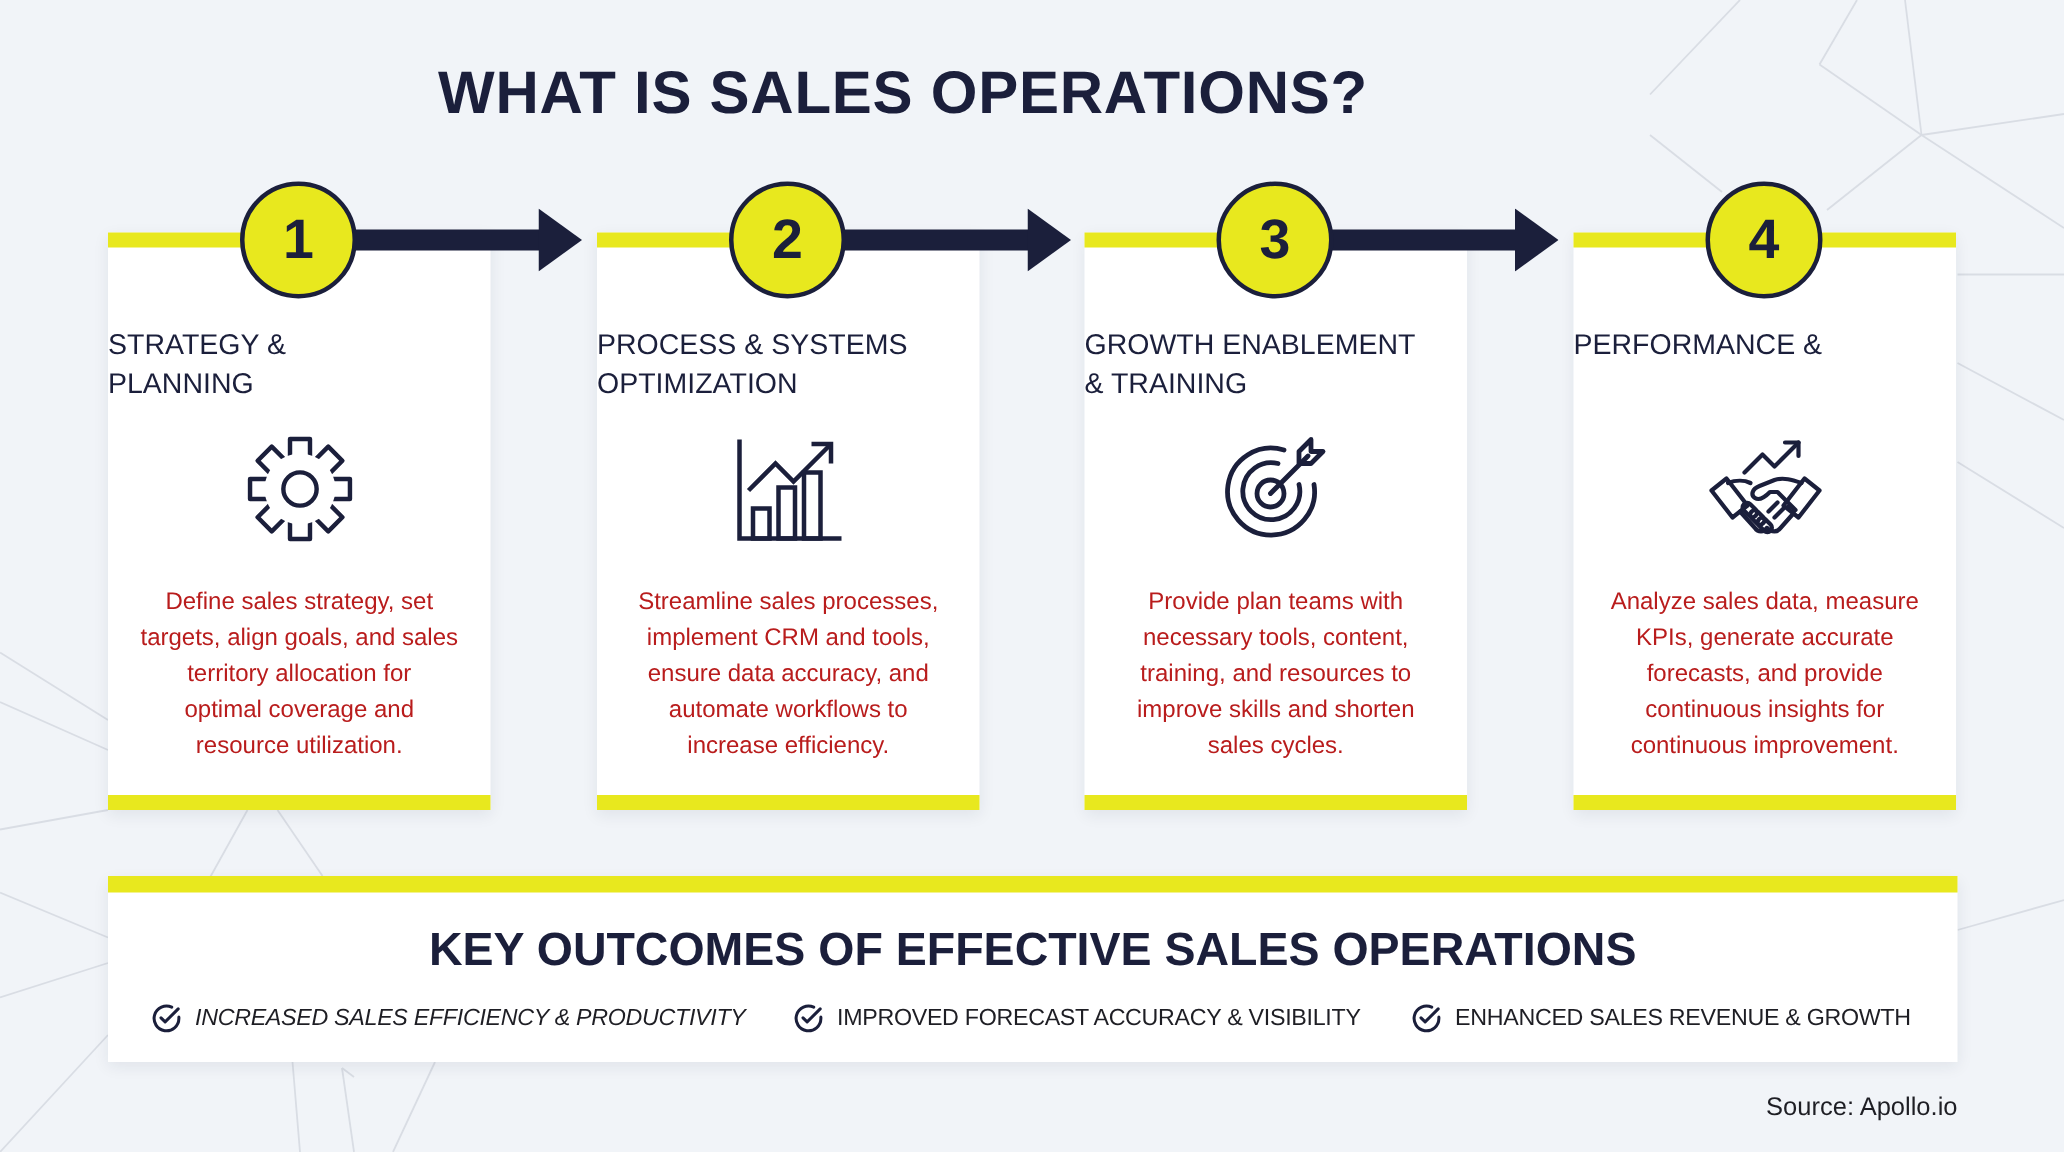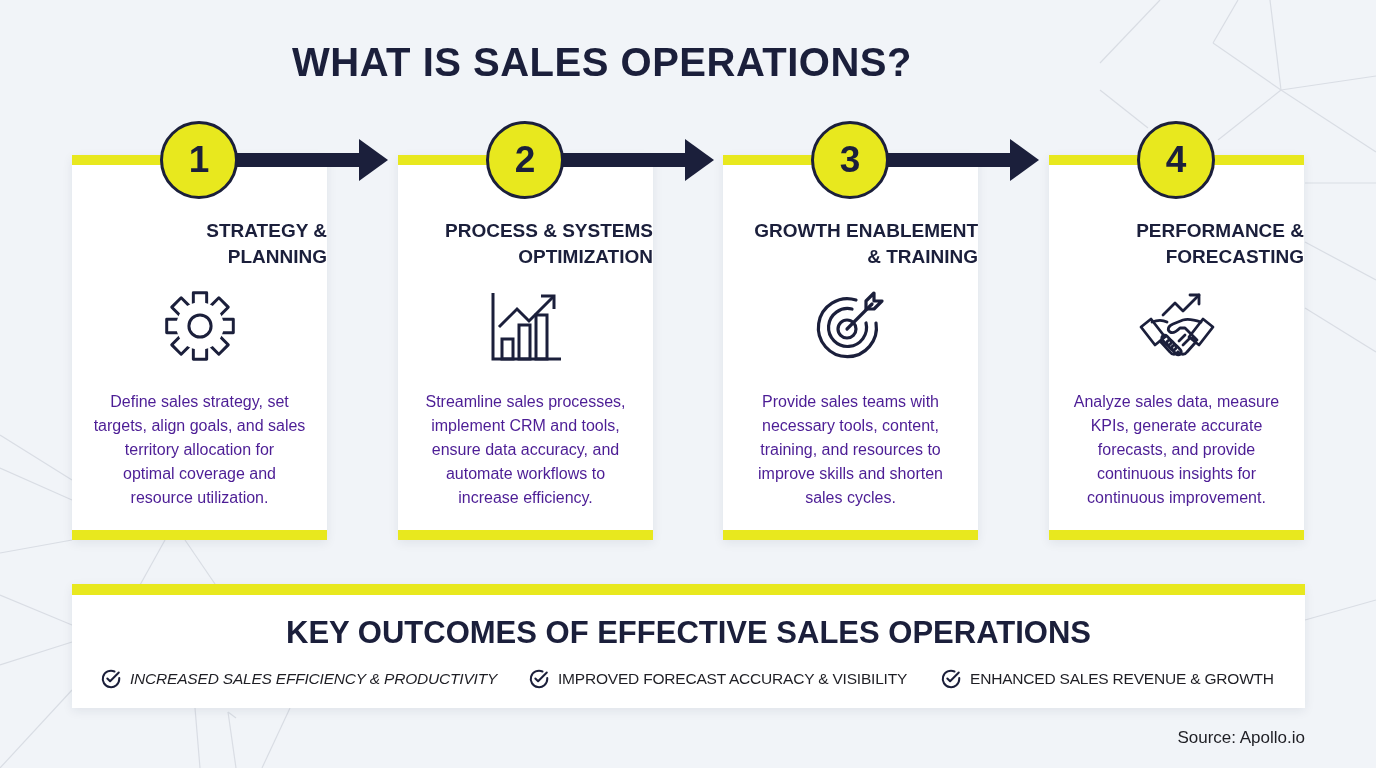--- a/index.html
+++ b/index.html
@@ -21,28 +21,28 @@
 
     .card {
       position: absolute; top: 155px; width: 255px; height: 385px;
       background: #ffffff; box-shadow: 0 3px 10px rgba(30,40,70,0.08); z-index: 1;
     }
     .bar-top, .bar-bottom { position: absolute; left: 0; right: 0; height: 10px; background: #e8e81e; }
     .bar-top { top: 0; }
     .bar-bottom { bottom: 0; }
     .card-title {
       position: absolute; left: 0; right: 0; top: 63px;
-      text-align: right; font-weight: 700; font-size: 19px; line-height: 26px; color: #1b1f3b;
+      text-align: left; font-weight: 400; font-size: 19px; line-height: 26px; color: #1b1f3b;
     }
     .card-title span { display: block; white-space: nowrap; }
     .card-icon { position: absolute; left: 0; right: 0; top: 134px; height: 74px; display: flex; justify-content: center; }
     .card-icon svg { display: block; }
     .card-desc {
       position: absolute; left: 6px; right: 6px; top: 235px;
-      text-align: center; font-size: 16px; line-height: 24px; color: #4c1d95;
+      text-align: center; font-size: 16px; line-height: 24px; color: #b91c1c;
     }
     .card-desc span { display: block; white-space: nowrap; }
 
     .shaft { position: absolute; top: 153px; height: 14px; background: #1b1f3b; z-index: 3; }
     .arrow-head { position: absolute; top: 139px; width: 29px; height: 42px; z-index: 3; }
     .step-circle {
       position: absolute; top: 121px; width: 78px; height: 78px; border-radius: 50%;
       background: #e8e81e; border: 3px solid #1b1f3b; z-index: 4;
       display: flex; align-items: center; justify-content: center;
       font-weight: 700; font-size: 37px; color: #1b1f3b;
@@ -166,34 +166,33 @@
   <div class="card-icon">
     <svg width="74" height="74" viewBox="0 0 74 74" fill="none" stroke="#1b1f3b" stroke-width="3.2" stroke-linecap="round" stroke-linejoin="round">
       <path d="M62 34 A29 29 0 1 1 42 11"></path>
       <path d="M52 34 A19 19 0 1 1 38 20"></path>
       <circle cx="33" cy="40" r="9"></circle>
       <path d="M33 40 L58 15"></path>
       <path d="M52 12 L52 20 L60 20 L68 12 L60 12 L60 4 Z"></path>
     </svg>
   </div>
   <div class="card-desc">
-    <span>Provide sales teams with</span>
+    <span>Provide plan teams with</span>
     <span>necessary tools, content,</span>
     <span>training, and resources to</span>
     <span>improve skills and shorten</span>
     <span>sales cycles.</span>
   </div>
   <div class="bar-bottom"></div>
 </div>
 
 <div class="card" style="left:1049px;">
   <div class="bar-top"></div>
   <div class="card-title">
     <span>PERFORMANCE &amp;</span>
-    <span>FORECASTING</span>
   </div>
   <div class="card-icon">
     <svg width="80" height="74" viewBox="0 0 80 74" fill="none" stroke="#1b1f3b" stroke-width="2.8" stroke-linecap="round" stroke-linejoin="round">
       <path d="M26 26 L38 14 L46 22 L62 6"></path>
       <path d="M53 6 H62 V15"></path>
       <path d="M4 38 L14 30 L28 48 L18 56 Z"></path>
       <path d="M76 38 L66 30 L52 48 L62 56 Z"></path>
       <path d="M64 33 C58 31 52 29 46 31 L36 35 C31 37 30 41 33 43 C36 45 40 42 43 39 L48 39 L60 51"></path>
       <path d="M15 33 C20 31 26 31 30 33"></path>
       <path d="M23 52 L33 63 C35 66 39 66 41 63"></path>

